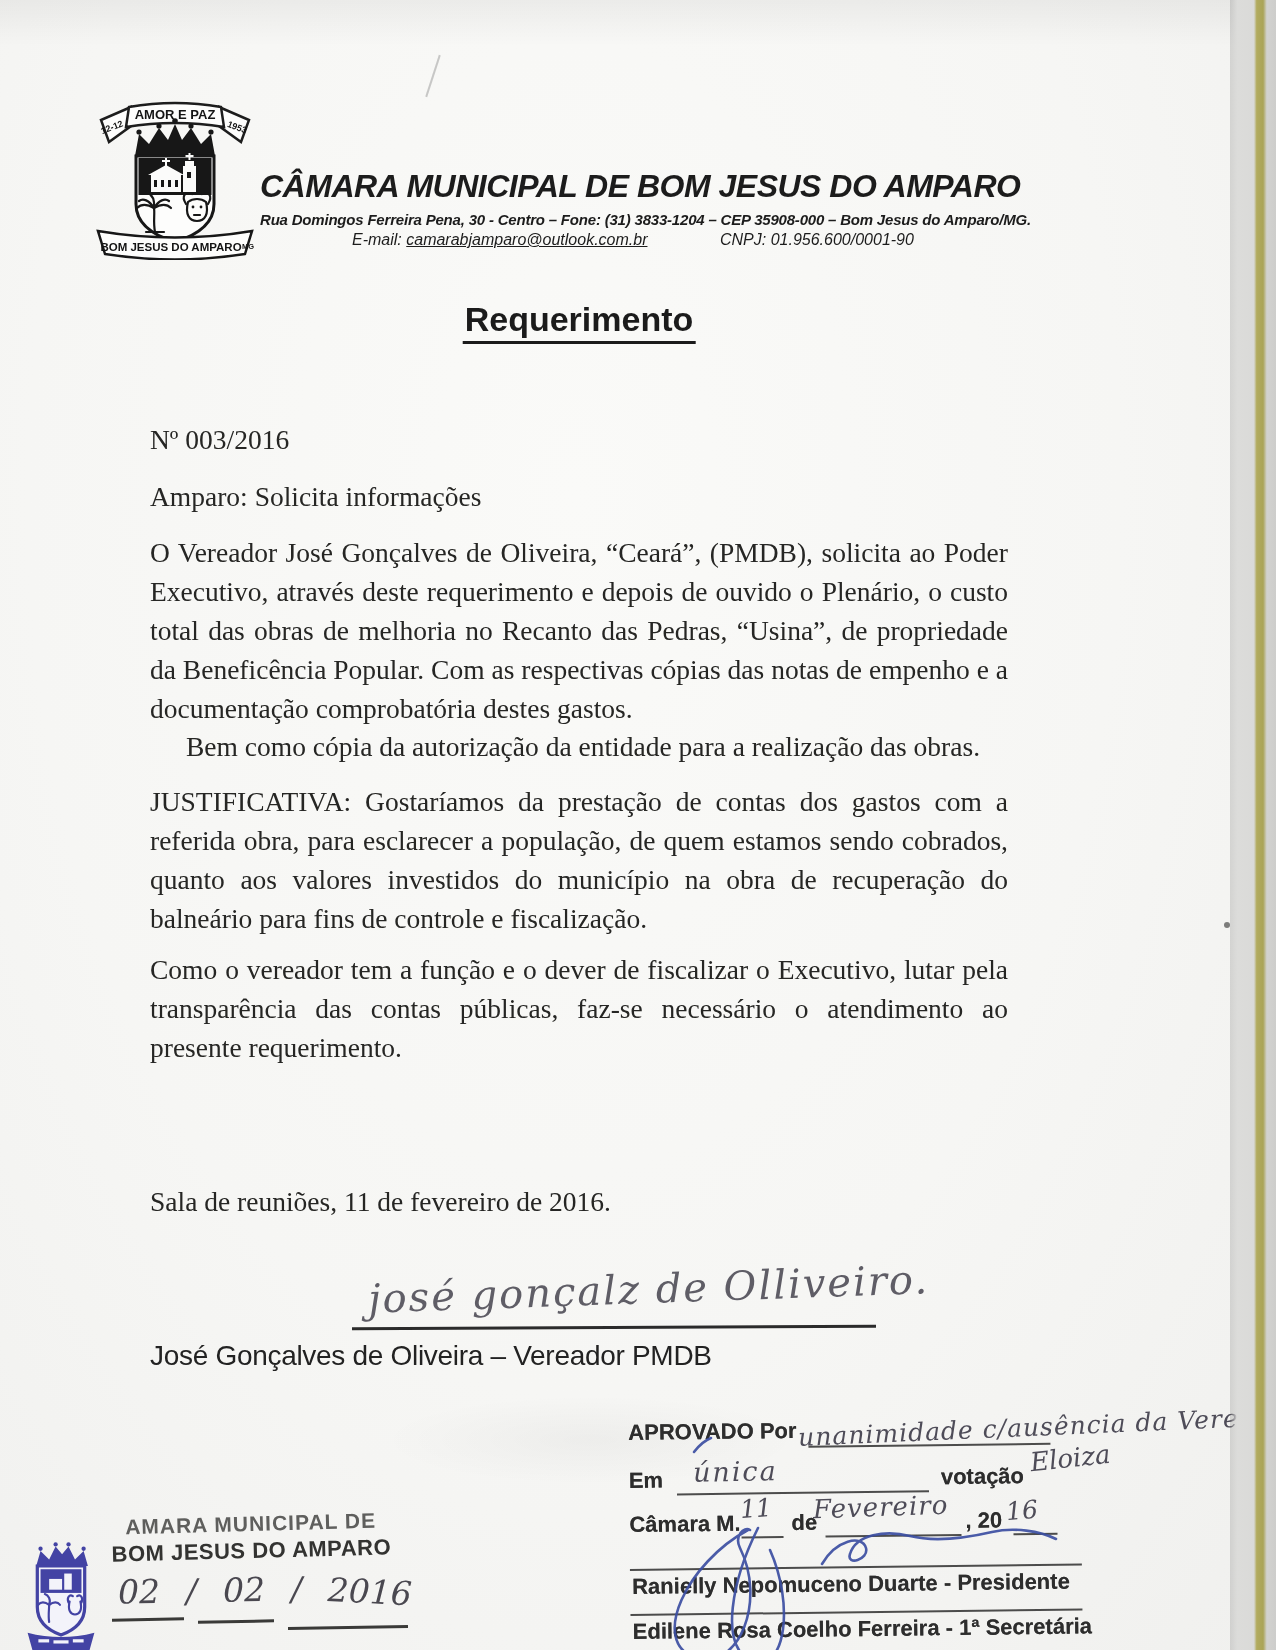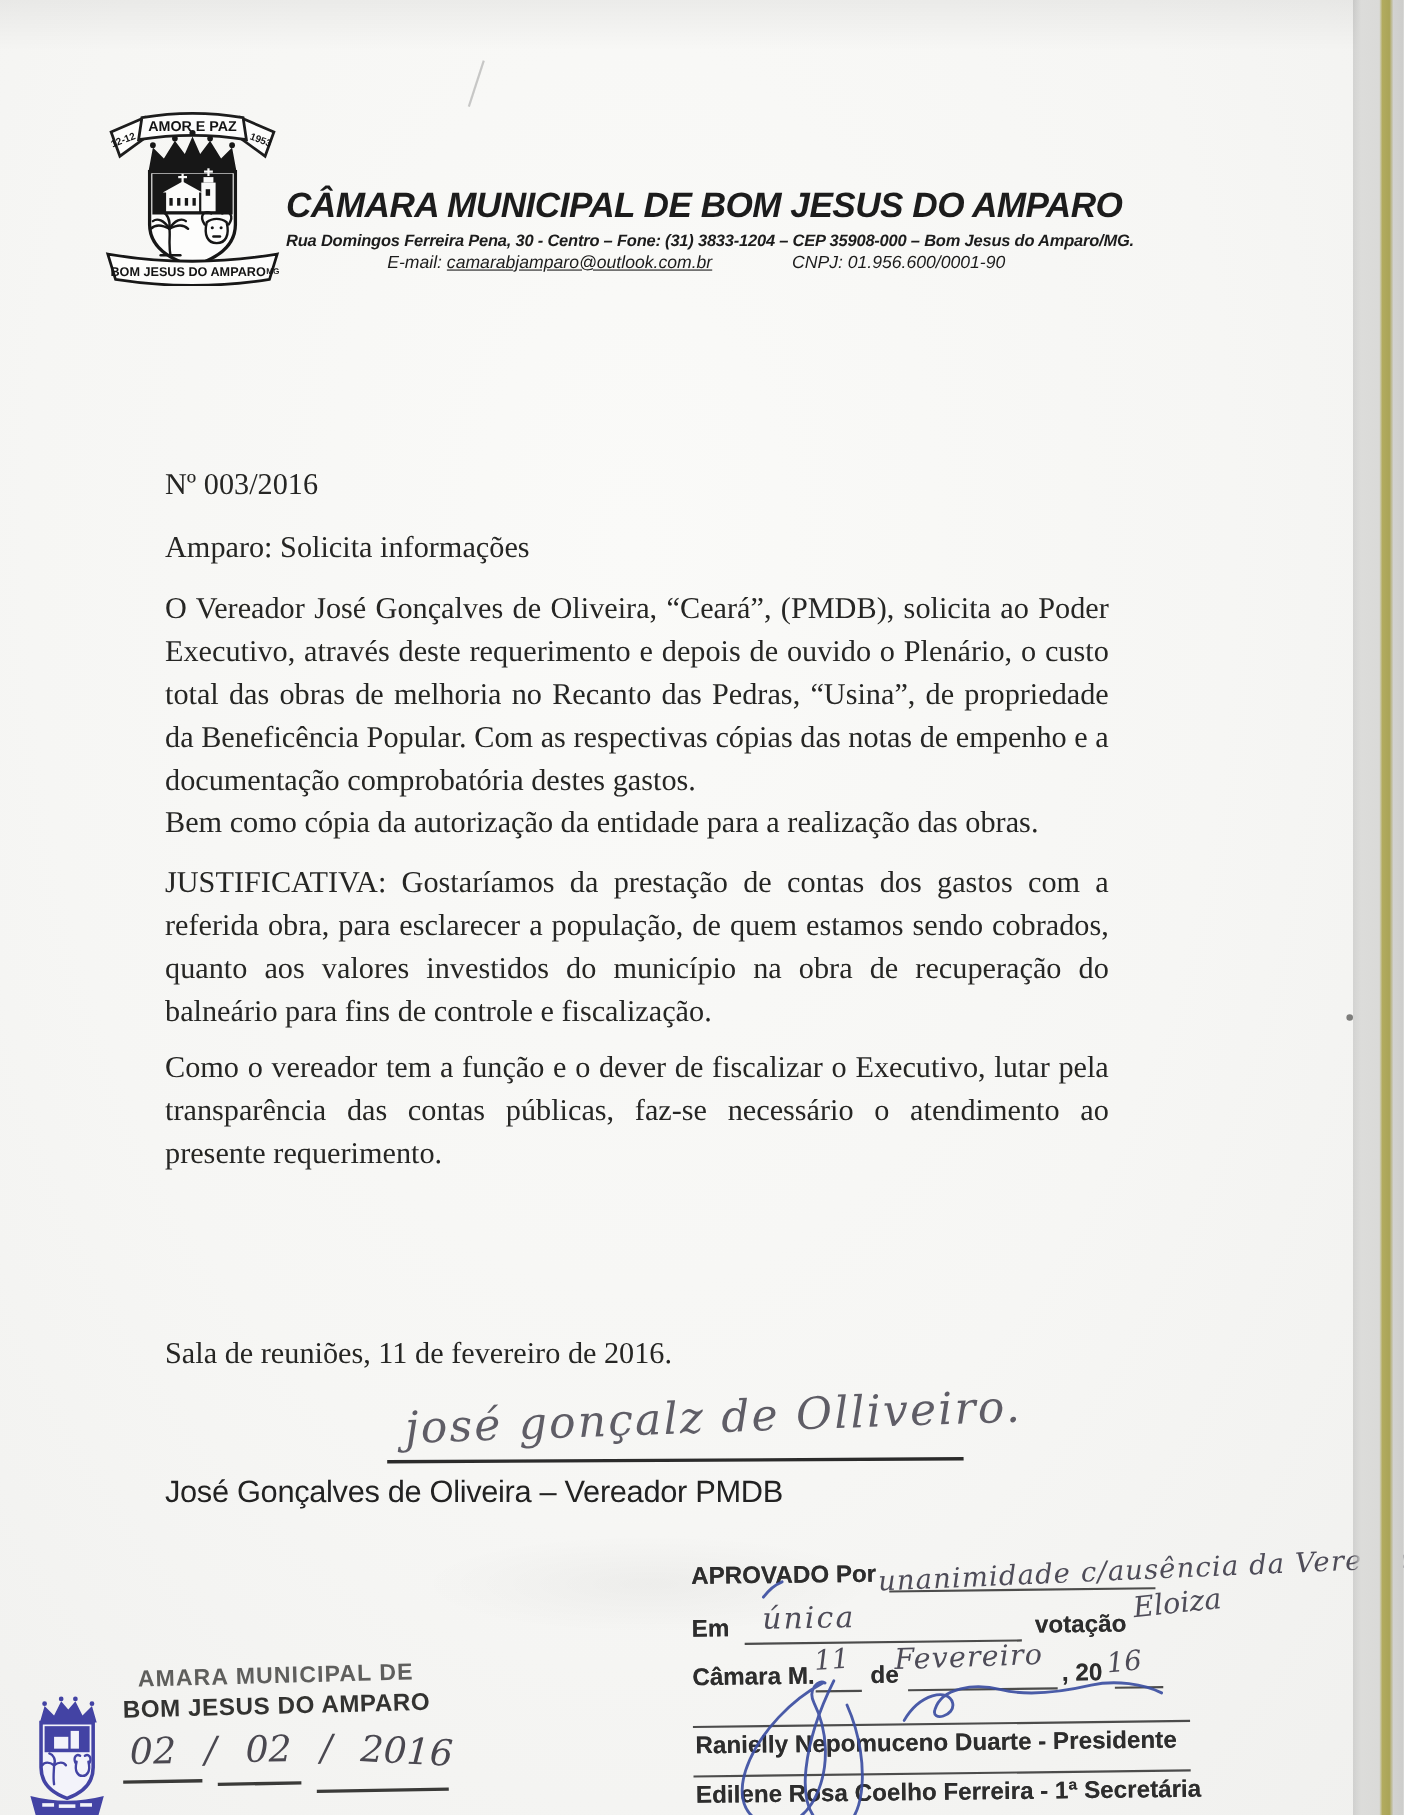--- a/index.html
+++ b/index.html
@@ -30,24 +30,24 @@
 
   .doc-title{position:absolute;left:579px;top:300px;transform:translateX(-50%);
     font-family:"Liberation Sans", sans-serif;font-size:34px;font-weight:bold;color:#1b1b1b;
     border-bottom:3px solid #1b1b1b;padding:0 2px 2px 2px;white-space:nowrap;}
 
   main{position:absolute;left:150px;top:0;width:858px;height:1392px;}
   main p{position:absolute;margin:0;font-size:27.5px;line-height:39px;color:#262624;}
   .p-num{top:420px;}
   .p-subj{top:477px;}
   .p1{top:533px;text-align:justify;width:858px;}
-  .p2{top:727px;width:858px;}
+  .p2{top:727px;width:858px;margin-left:36px;}
   .p3{top:782px;text-align:justify;width:858px;}
   .p4{top:950px;text-align:justify;width:858px;}
-  .p-date{top:1182px;margin-top:28px;}
+  .p-date{top:1182px;}
 
   
   .hw{font-family:"DejaVu Serif", serif;font-style:italic;}
   .sig-hw{position:absolute;left:368px;top:1266px;font-size:40px;color:#4b4953;letter-spacing:2px;
     transform:rotate(-2deg);opacity:.88;white-space:nowrap;}
   .sig-line{position:absolute;left:352px;top:1326px;width:524px;height:3px;background:#2b2b2b;transform:rotate(-0.3deg);}
   .sig-name{position:absolute;left:150px;top:1340px;width:830px;
     font-family:"Liberation Sans", sans-serif;font-size:28px;color:#222;letter-spacing:-0.3px;}
 
   
@@ -163,20 +163,21 @@
 
   <header class="org-block">
     <div class="org-name">CÂMARA MUNICIPAL DE BOM JESUS DO AMPARO</div>
     <div class="org-address">Rua Domingos Ferreira Pena, 30 - Centro – Fone: (31) 3833-1204 – CEP 35908-000 – Bom Jesus do Amparo/MG.</div>
     <div class="org-contact">
       <span class="org-email"><span>E-mail: </span><span class="u">camarabjamparo@outlook.com.br</span></span>
       <span class="org-cnpj">CNPJ: 01.956.600/0001-90</span>
     </div>
   </header>
 
+  <div class="doc-title">Requerimento</div>
 
   <main>
     <p class="p-num">Nº 003/2016</p>
     <p class="p-subj">Amparo: Solicita informações</p>
     <p class="p1">O Vereador José Gonçalves de Oliveira, “Ceará”, (PMDB), solicita ao Poder Executivo, através deste requerimento e depois de ouvido o Plenário, o custo total das obras de melhoria no Recanto das Pedras, “Usina”, de propriedade da Beneficência Popular. Com as respectivas cópias das notas de empenho e a documentação comprobatória destes gastos.</p>
     <p class="p2">Bem como cópia da autorização da entidade para a realização das obras.</p>
     <p class="p3">JUSTIFICATIVA: Gostaríamos da prestação de contas dos gastos com a referida obra, para esclarecer a população, de quem estamos sendo cobrados, quanto aos valores investidos do município na obra de recuperação do balneário para fins de controle e fiscalização.</p>
     <p class="p4">Como o vereador tem a função e o dever de fiscalizar o Executivo, lutar pela transparência das contas públicas, faz-se necessário o atendimento ao presente requerimento.</p>
     <p class="p-date">Sala de reuniões, 11 de fevereiro de 2016.</p>
   </main>

